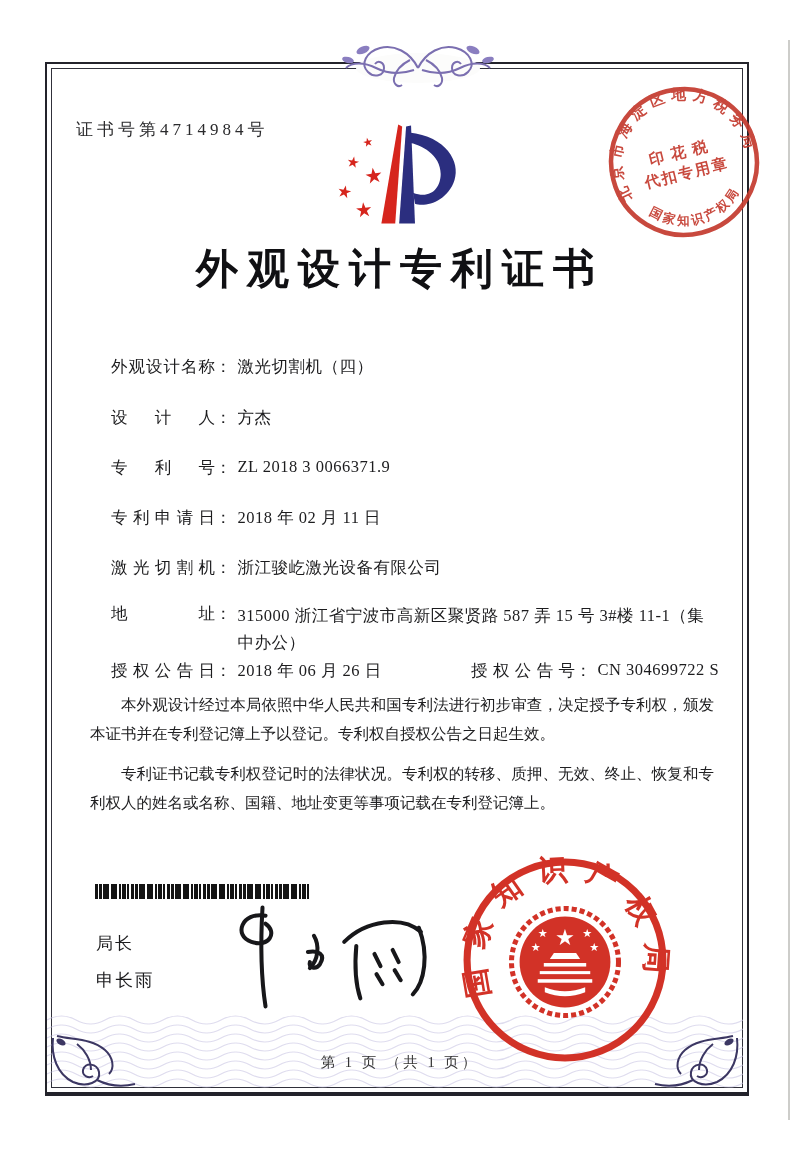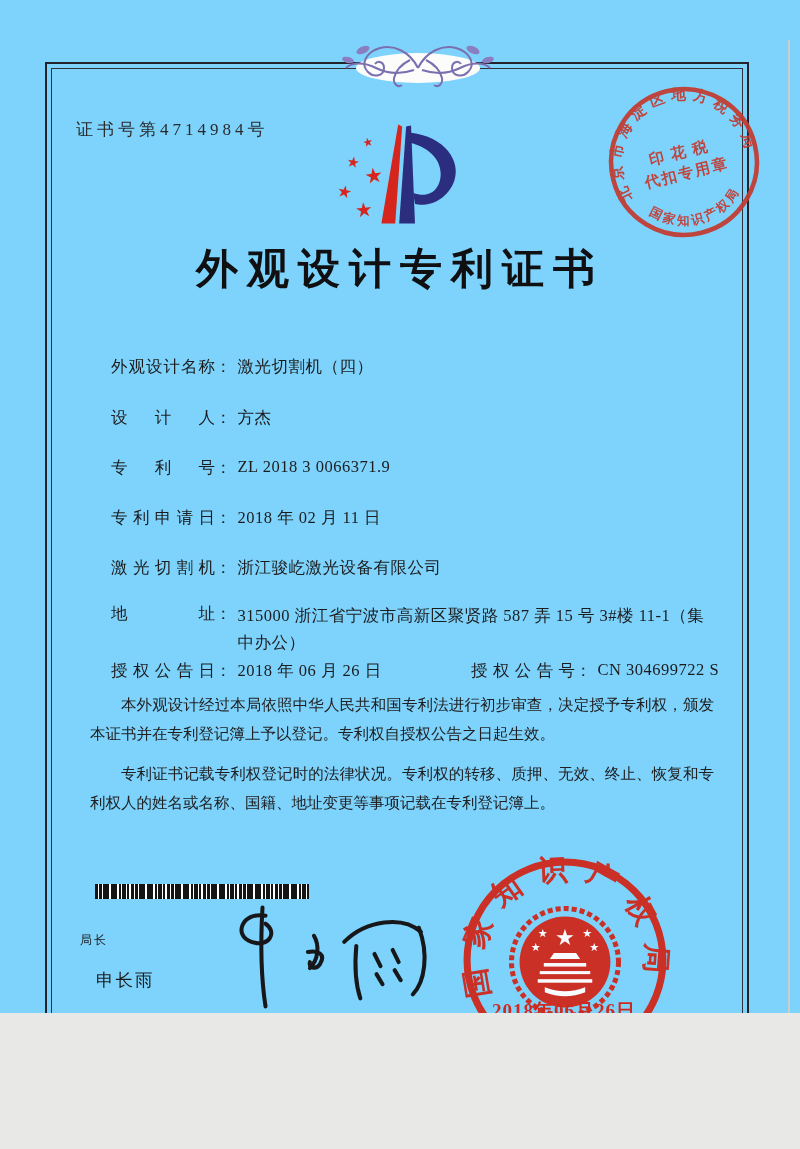--- a/index.html
+++ b/index.html
@@ -1,22 +1,22 @@
 <!DOCTYPE html>
 <html><head>
 <meta charset="utf-8">
 <style>
   html,body{margin:0;padding:0;}
   body{
     font-family:"Liberation Serif","DejaVu Serif",serif;
     background:#e8e8e6;
   }
   .page{
-    position:relative;width:800px;height:1013px;overflow:hidden;
-    background:#7dd3fc;color:#1c1c1e;
+    position:relative;width:800px;height:1149px;overflow:hidden;
+    background:#ffffff;color:#1c1c1e;
   }
   
   .frame{
     position:absolute;left:45px;top:62px;width:700px;height:1028px;
     border:2px solid #23232b;border-bottom-width:4px;
   }
   .frame-inner{
     position:absolute;left:4px;top:4px;right:4px;bottom:4px;
     border:1px solid #30303a;
   }
@@ -60,21 +60,21 @@
   
   .barcode{
     position:absolute;left:95px;top:884px;width:214px;height:15px;
     background-color:#fff;
     background-image:
       repeating-linear-gradient(90deg,#141414 0 2px,transparent 2px 4px),
       repeating-linear-gradient(90deg,#141414 0 3px,transparent 3px 9px),
       repeating-linear-gradient(90deg,#141414 0 1px,transparent 1px 6px);
   }
   
-  .director-title{position:absolute;left:80px;top:932px;font-size:12px;letter-spacing:2px;}
+  .director-title{position:absolute;left:96px;top:932px;font-size:17px;letter-spacing:2px;}
   .director-name{position:absolute;left:96px;top:968px;font-size:17.5px;letter-spacing:2px;}
   .signature{position:absolute;left:205px;top:898px;width:232px;height:118px;}
   
   .seal{position:absolute;left:459px;top:854px;width:212px;height:212px;opacity:.95;}
   .seal-date{
     position:absolute;left:492px;top:998px;
     font-size:19px;font-weight:700;color:#d0281c;letter-spacing:1px;
     white-space:nowrap;
   }
   
@@ -254,17 +254,16 @@
       </g>
       <g fill="#ffffff">
         <path d="M90,104 L120,104 L116,98 L94,98 Z"></path>
         <rect x="84" y="108" width="42" height="3.5"></rect>
         <rect x="80" y="116" width="50" height="3"></rect>
         <rect x="78" y="124" width="54" height="3.5"></rect>
         <path d="M85,132 Q105,140 125,132 L125,137 Q105,145 85,137 Z"></path>
       </g>
     </g>
   </svg>
-  <div class="seal-date z5">2018年06月26日</div>
 
   <div class="footer z4">第 1 页 （共 1 页）</div>
 
 </div>
 
 </body></html>

